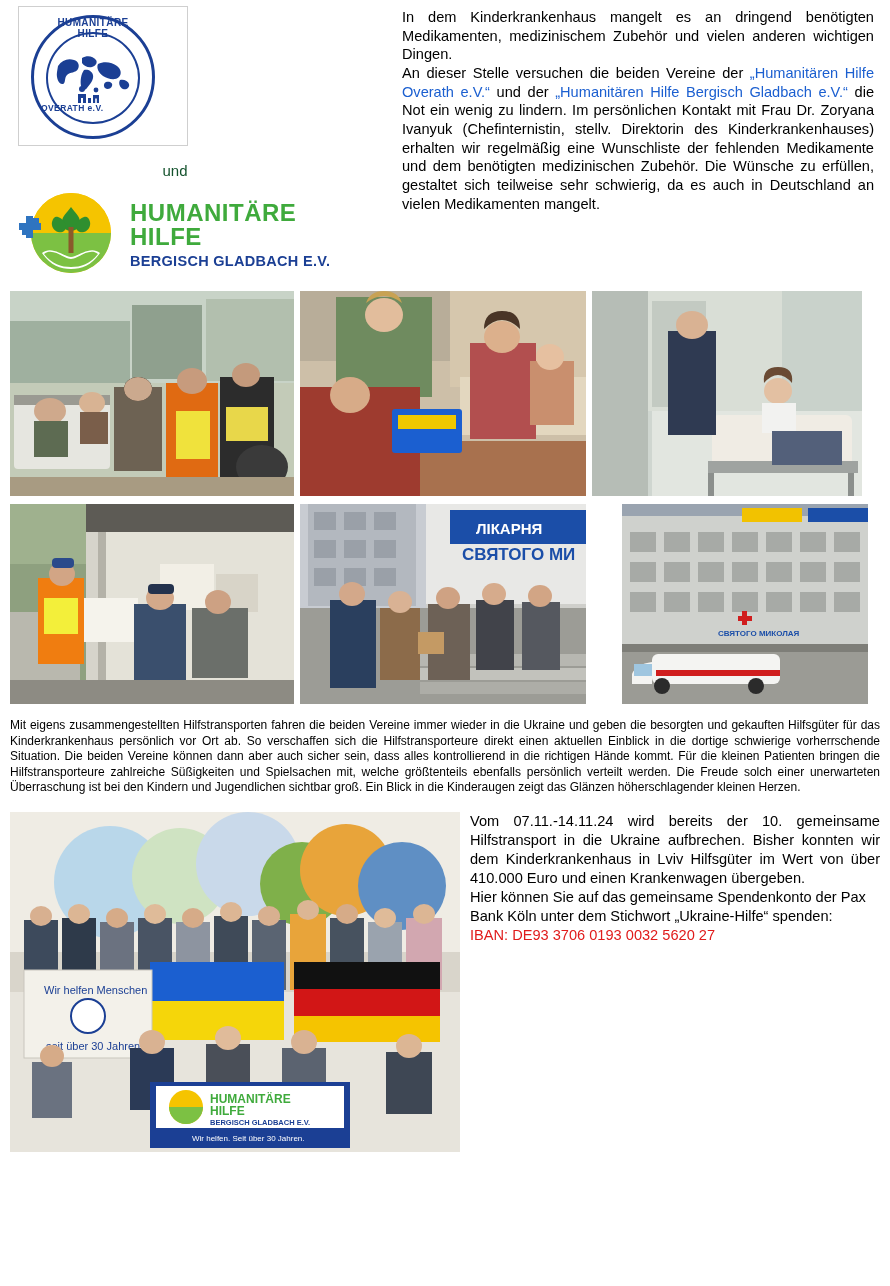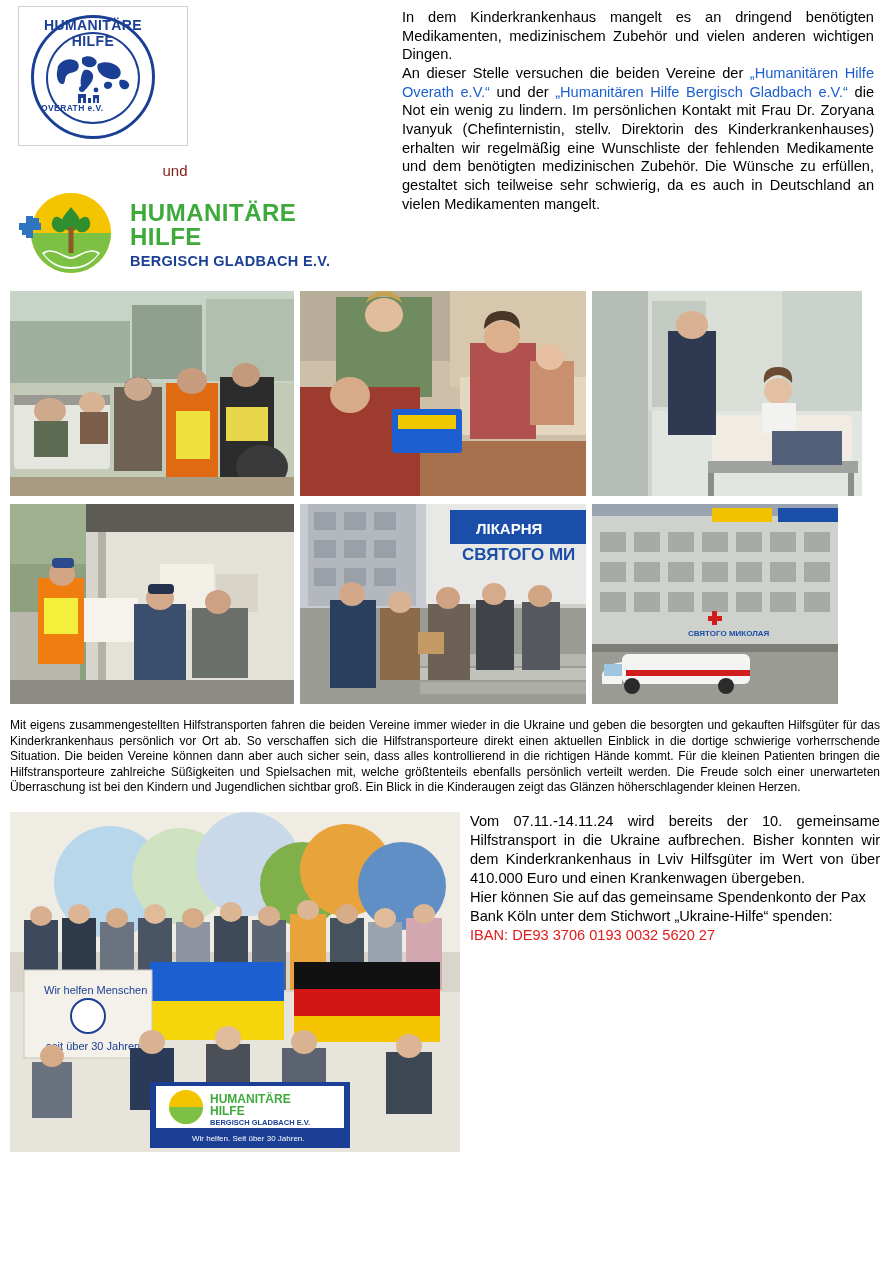--- a/index.html
+++ b/index.html
@@ -68,21 +68,21 @@
     top: 16px;
     width: 82px;
     height: 48px;
   }
   .ov-top-text {
     position: absolute;
     left: 22px;
     top: 10px;
     width: 104px;
     text-align: center;
-    font-size: 14px;
+    font-size: 10px;
     font-weight: bold;
     color: #1b3f94;
     letter-spacing: 0.4px;
   }
   .ov-bot-text {
     position: absolute;
     left: 22px;
     top: 96px;
     width: 104px;
     font-size: 8.5px;
@@ -94,21 +94,21 @@
     position: absolute;
     left: 56px;
     top: 78px;
     font-size: 16px;
     color: #1b3f94;
     line-height: 1;
   }
   .und-label {
     text-align: center;
     font-size: 15px;
-    color: #7f1d1d;
+    color: #14532d;
     margin: 16px 0 8px 0;
     width: 330px;
   }
   .logo-bgl {
     display: flex;
     flex-direction: row;
     align-items: center;
     margin-left: 8px;
   }
   .bgl-mark {
@@ -168,21 +168,21 @@
   .photo {
     position: relative;
     overflow: hidden;
     background: #d8d8d8;
   }
   .ph-a { width: 284px; height: 205px; }
   .ph-b { width: 286px; height: 205px; }
   .ph-c { width: 270px; height: 205px; }
   .ph-d { width: 284px; height: 200px; }
   .ph-e { width: 286px; height: 200px; }
-  .ph-f { width: 246px; height: 200px; }
+  .ph-f { width: 246px; height: 200px; margin-left: 30px; }
   .photo svg { display: block; }
 
   
   .body-text {
     padding: 14px 10px 0 10px;
     font-size: 12px;
     line-height: 1.3;
     text-align: justify;
   }
 

